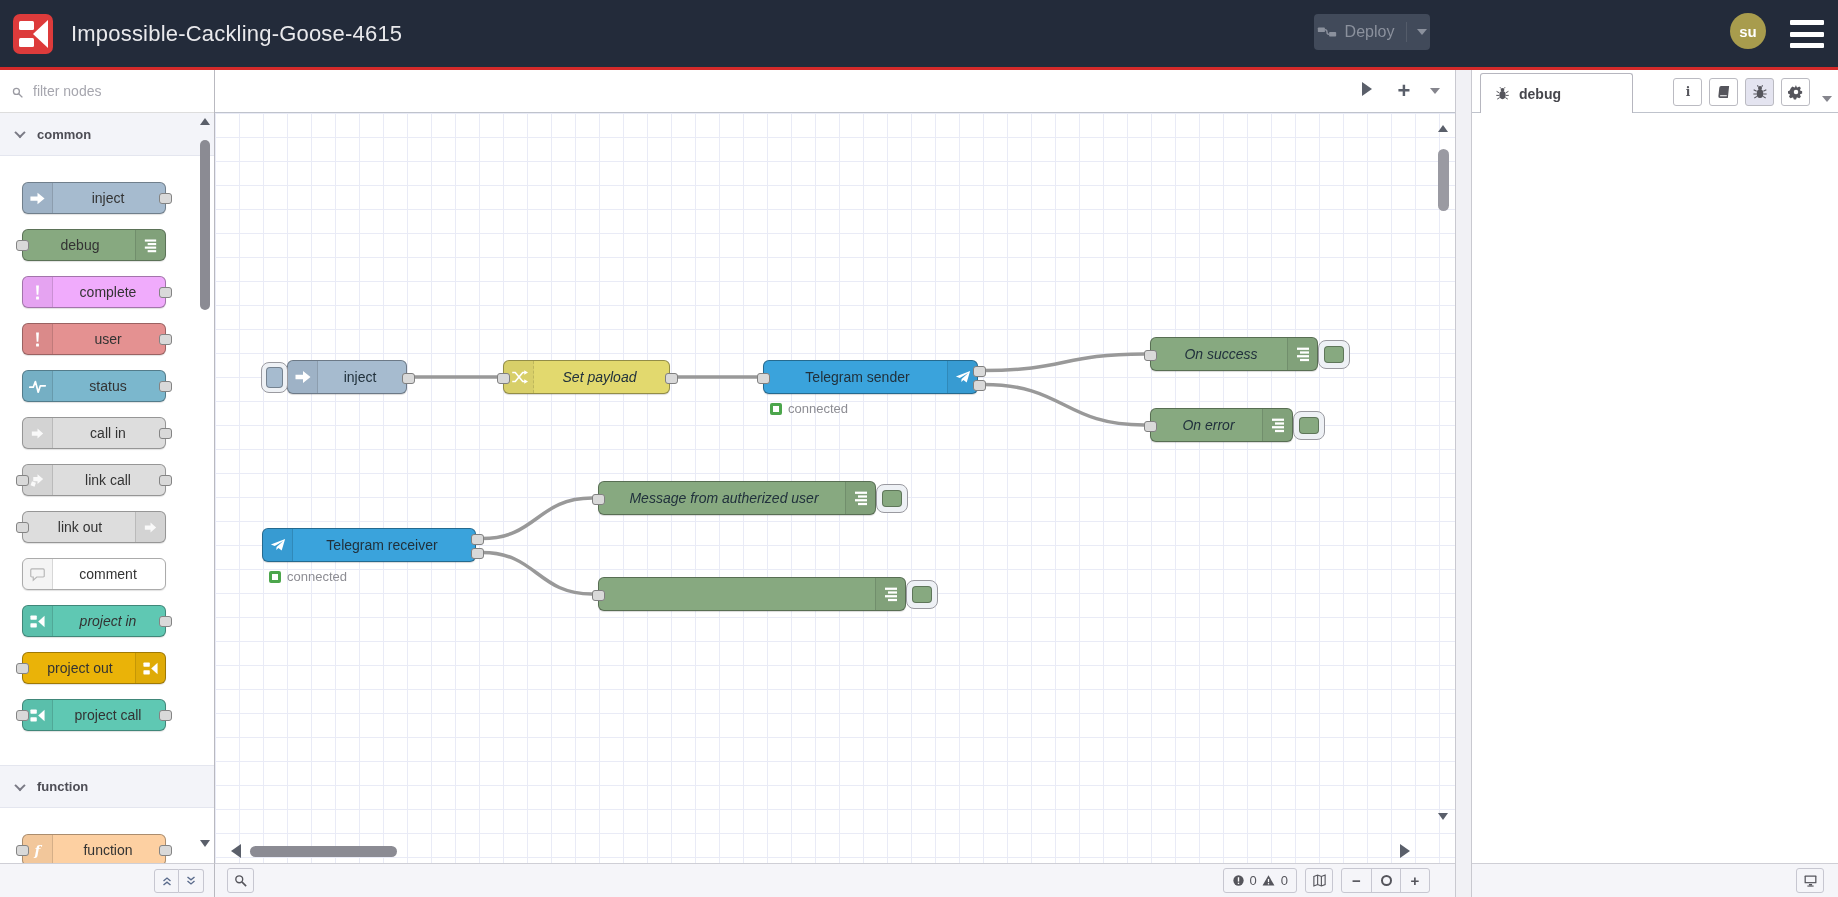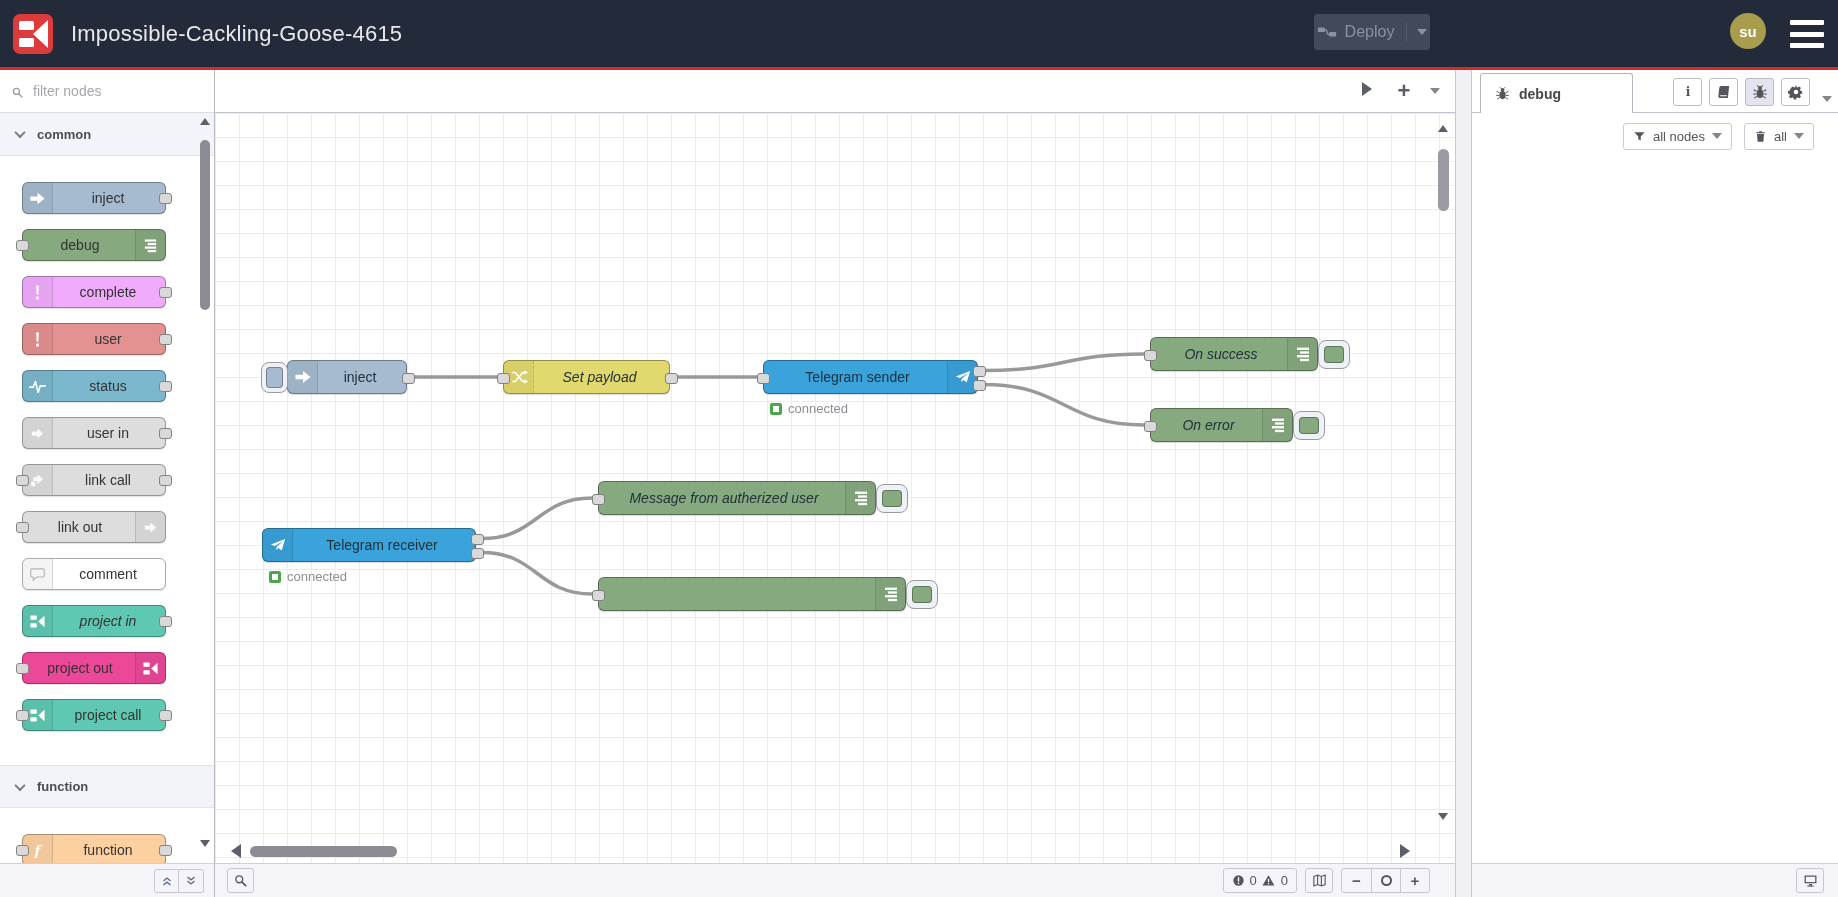--- a/index.html
+++ b/index.html
@@ -277,21 +277,21 @@
             </span>
             <span class="pal-label lab-right">status</span>
             <span class="port port-out"></span>
           </div>
           <div class="pal-item" style="background: rgb(221, 221, 221);">
             <span class="icon-region ir-left">
               <svg viewBox="0 0 24 24">
                 <path d="M4 9h8V5l8 7-8 7v-4H4z" fill="#fff" opacity="0.85"></path>
               </svg>
             </span>
-            <span class="pal-label lab-right">user in</span>
+            <span class="pal-label lab-right">call in</span>
             <span class="port port-out"></span>
           </div>
           <div class="pal-item" style="background: rgb(221, 221, 221);">
             <span class="icon-region ir-left">
               <svg viewBox="0 0 24 24">
                 <path d="M6 7h6V3l8 7-8 7v-4H6z" fill="#fff" opacity="0.85"></path>
                 <rect x="3" y="14" width="6" height="6" fill="#fff" opacity="0.85" transform="rotate(20 6 17)"></rect>
               </svg>
             </span>
             <span class="pal-label lab-right">link call</span>
@@ -321,21 +321,21 @@
                 <g fill="#fff">
                   <rect x="2" y="3.5" width="9" height="6" rx="1"></rect>
                   <rect x="2" y="14.5" width="9" height="6" rx="1"></rect>
                   <path d="M22 4l-9 8 9 8z"></path>
                 </g>
               </svg>
             </span>
             <span class="pal-label lab-right">project in</span>
             <span class="port port-out"></span>
           </div>
-          <div class="pal-item" style="background: #ec4899;">
+          <div class="pal-item" style="background: #eab308;">
             <span class="icon-region ir-right">
               <svg viewBox="0 0 24 24">
                 <g fill="#fff">
                   <rect x="2" y="3.5" width="9" height="6" rx="1"></rect>
                   <rect x="2" y="14.5" width="9" height="6" rx="1"></rect>
                   <path d="M22 4l-9 8 9 8z"></path>
                 </g>
               </svg>
             </span>
             <span class="pal-label lab-left">project out</span>
@@ -635,39 +635,20 @@
         </span>
         <span class="sb-btn">
           <svg viewBox="0 0 24 24">
               <path fill="#55555c" d="M12 1.8l1.2 3 .9.3 2.9-1.4 2.3 2.3-1.4 2.9.3.9 3 1.2v3.2l-3 1.2-.3.9 1.4 2.9-2.3 2.3-2.9-1.4-.9.3-1.2 3h-3.2l-1.2-3-.9-.3-2.9 1.4-2.3-2.3 1.4-2.9-.3-.9-3-1.2v-3.2l3-1.2.3-.9L4.4 6l2.3-2.3 2.9 1.4.9-.3 1.2-3z"></path>
               <circle cx="12" cy="12" r="3.4" fill="#fff"></circle>
             </svg>
         </span>
       </div>
       <span id="sb-tab-caret"><span class="caret"></span></span>
     </div>
-    <div id="sb-toolbar">
-      <span class="tb-btn">
-        <svg viewBox="0 0 24 24">
-            <path d="M2.5 4h19l-7.2 8v7.5l-4.6-2.3V12z" fill="#55555c"></path>
-          </svg>
-        <span>all nodes</span>
-        <span class="caret"></span>
-      </span>
-      <span class="tb-btn">
-        <svg viewBox="0 0 24 24">
-            <g fill="#55555c">
-              <path d="M9.5 2.5h5l.5 1.5H20v2H4V4h5z"></path>
-              <path d="M5.5 7.5h13L17.2 21.5H6.8z"></path>
-            </g>
-          </svg>
-        <span>all</span>
-        <span class="caret"></span>
-      </span>
-    </div>
     <div id="sb-body"></div>
   </div>
 
   <div id="sb-footer">
     <span class="fbtn" style="width:28px;">
       <svg viewBox="0 0 24 24">
           <g fill="#55555c">
             <rect x="2.5" y="4" width="19" height="12.5" rx="1"></rect>
             <rect x="9.5" y="17.5" width="5" height="2.5"></rect>
             <rect x="7" y="20" width="10" height="1.8"></rect>

